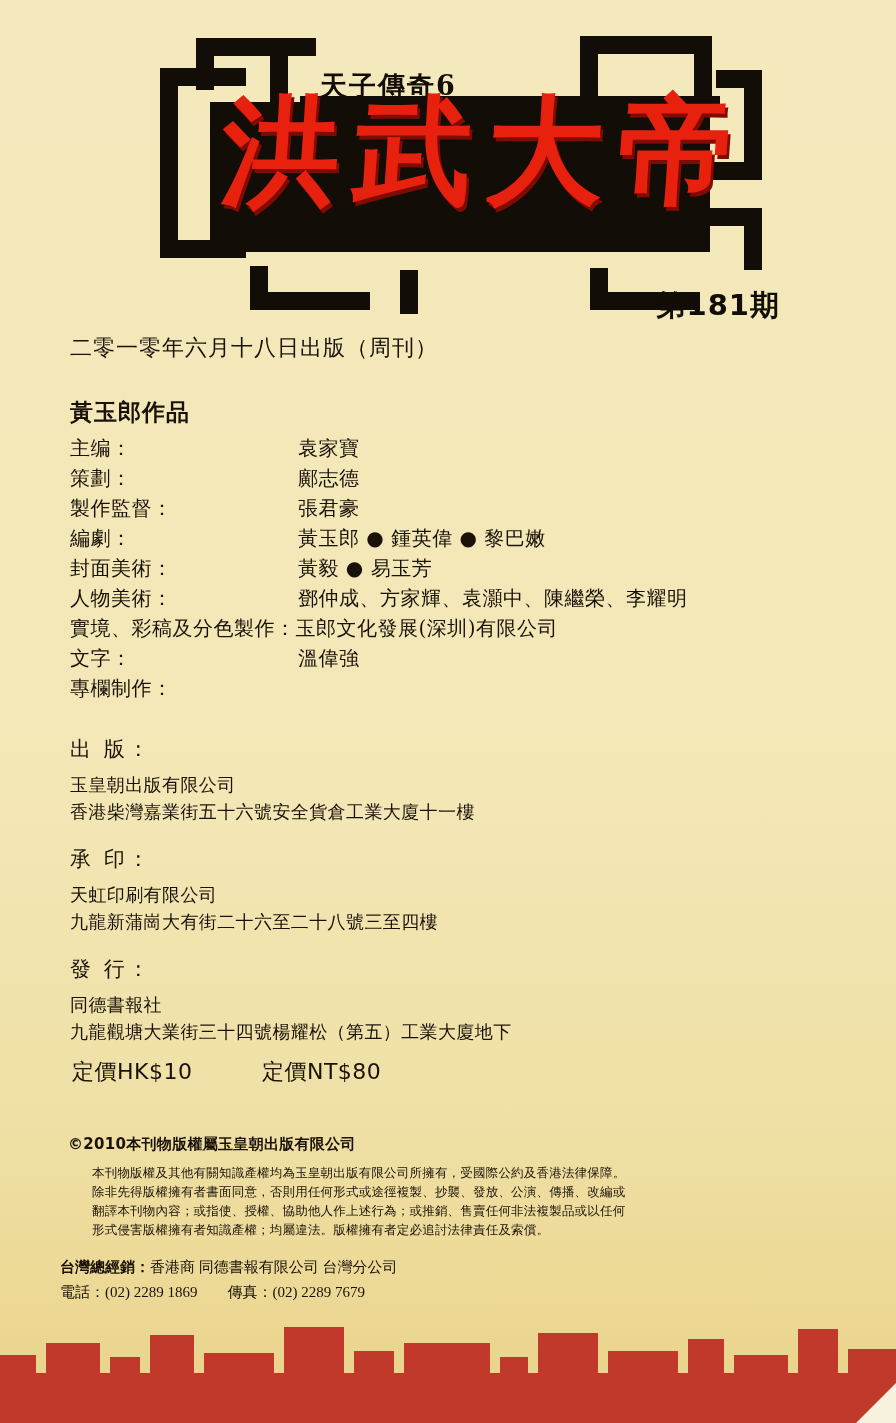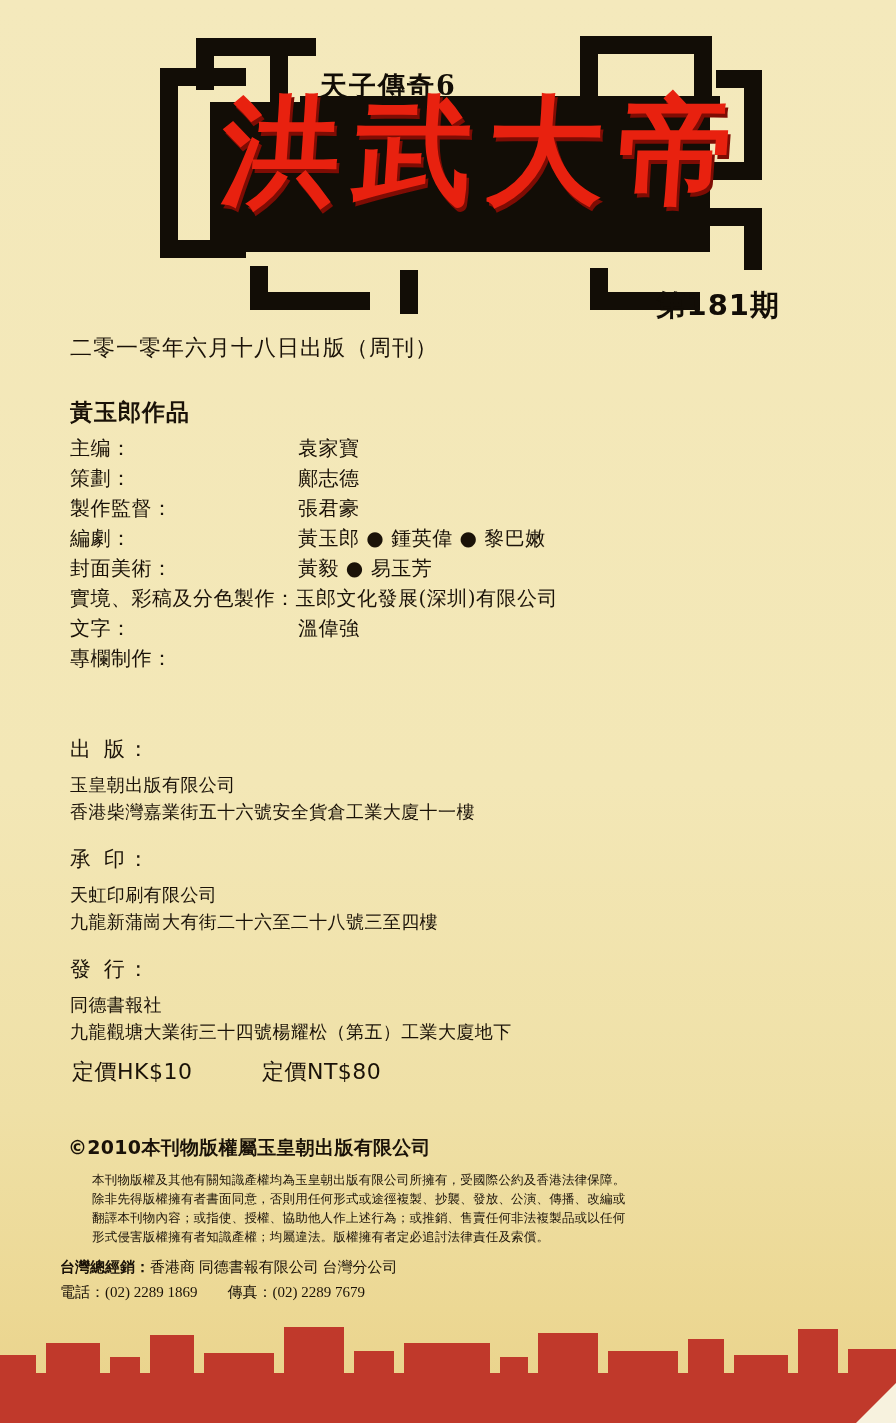--- a/index.html
+++ b/index.html
@@ -160,21 +160,21 @@
   .prices span { margin-right: 62px; }
   
   .legal {
     position: absolute;
     left: 68px;
     top: 1135px;
     width: 560px;
     font-family: "DejaVu Sans", "Liberation Sans", sans-serif;
   }
   .legal-head {
-    font-size: 19px;
+    font-size: 15px;
     font-weight: bold;
     letter-spacing: 0.3px;
     margin-bottom: 9px;
   }
   .legal-body {
     font-size: 12.5px;
     line-height: 19px;
     letter-spacing: 0.2px;
     margin-left: 24px;
   }
@@ -273,20 +273,24 @@
     </div>
     <div class="credit-row">
       <div class="credit-role">編劇：</div>
       <div class="credit-value">黃玉郎 ● 鍾英偉 ● 黎巴嫩</div>
     </div>
     <div class="credit-row">
       <div class="credit-role">封面美術：</div>
       <div class="credit-value">黃毅 ● 易玉芳</div>
     </div>
     <div class="credit-row">
+      <div class="credit-role">人物美術：</div>
+      <div class="credit-value">鄧仲成、方家輝、袁灝中、陳繼榮、李耀明</div>
+    </div>
+    <div class="credit-row">
       <div class="credit-role wide">實境、彩稿及分色製作：</div>
       <div class="credit-value">玉郎文化發展(深圳)有限公司</div>
     </div>
     <div class="credit-row">
       <div class="credit-role">文字：</div>
       <div class="credit-value">溫偉強</div>
     </div>
     <div class="credit-row">
       <div class="credit-role">專欄制作：</div>
     </div>

